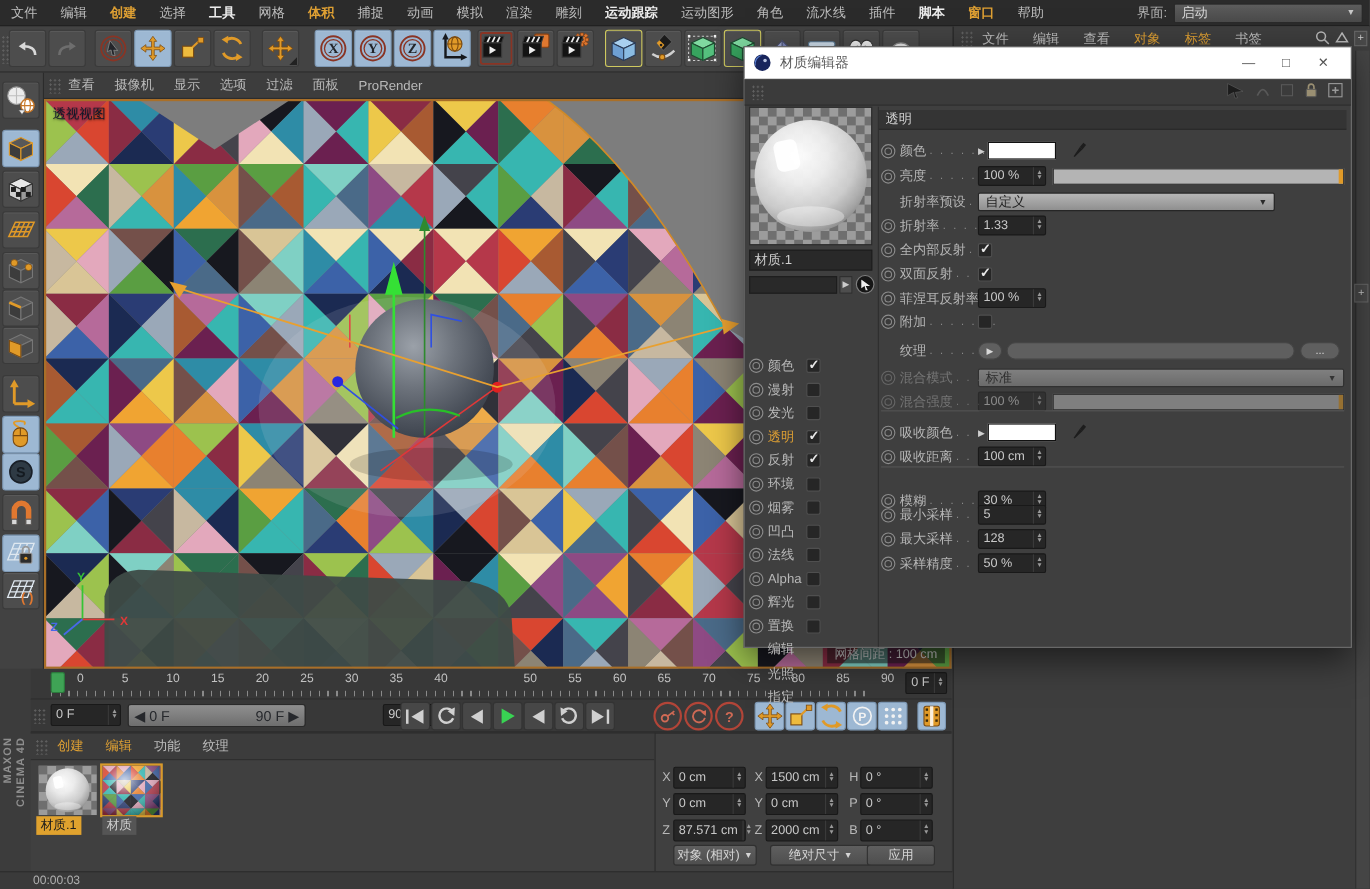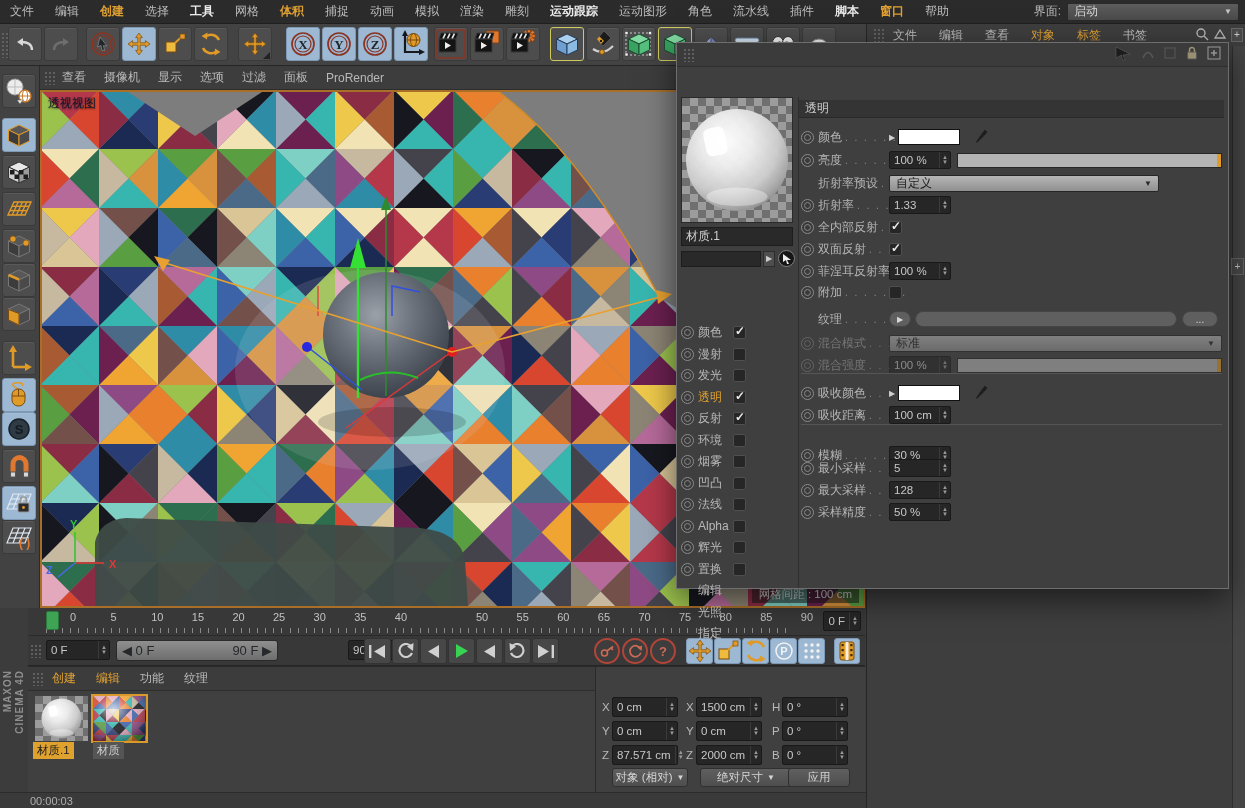--- a/index.html
+++ b/index.html
@@ -1436,20 +1436,31 @@
     </div>
     <div class="cbtn" style="left:16px;top:101px;width:76px">对象 (相对) <span style="font-size:8px;margin-left:4px">▼</span></div>
 <div class="cbtn" style="left:104px;top:101px;width:92px">绝对尺寸 <span style="font-size:8px;margin-left:4px">▼</span></div>
 <div class="cbtn" style="left:192px;top:101px;width:62px">应用</div>
   </div>
 <div id="statusbar">
     <span>00:00:03</span>
   </div>
 
 <div id="dialog">
+  <div id="dlgtitle">
+    <svg width="16" height="16">
+        <circle cx="8" cy="8" r="7.5" fill="#18255c"></circle>
+        <path d="M8,1.2 A6.8 6.8 0 0 0 2.2,11.5 A8.5 8.5 0 0 1 8,1.2" fill="#5a83d6"></path>
+        <circle cx="10.5" cy="6" r="1.6" fill="#dfe8ff" opacity=".8"></circle>
+      </svg>
+    <span class="t">材质编辑器</span>
+    <span style="margin-left:auto" class="wb">—</span>
+    <span class="wb">□</span>
+    <span class="wb">✕</span>
+  </div>
   <div id="dlgbar">
       <span class="hatch"></span>
 <span style="margin-left:auto" class="ric"><svg width="20" height="16">
           <polygon points="2,2 16,9 9,10 11,15 8.5,15 7.5,10 2,13" fill="#1c1c1c" stroke="#666" stroke-width=".5"></polygon>
         </svg></span>
 <span class="ric"><svg width="16" height="16">
           <path d="M3 13 Q8 2 13 13" stroke="#585858" stroke-width="1.5" fill="none"></path>
         </svg></span>
 <span class="ric"><svg width="16" height="16">
           <rect x="3" y="3" width="10" height="10" stroke="#585858" fill="none"></rect>

